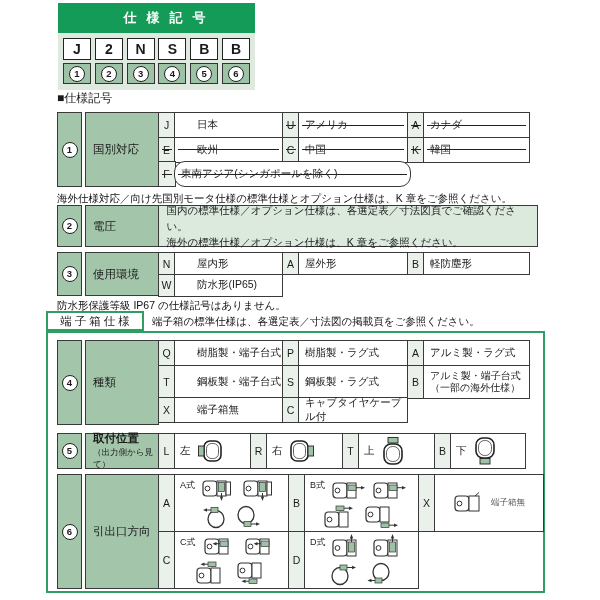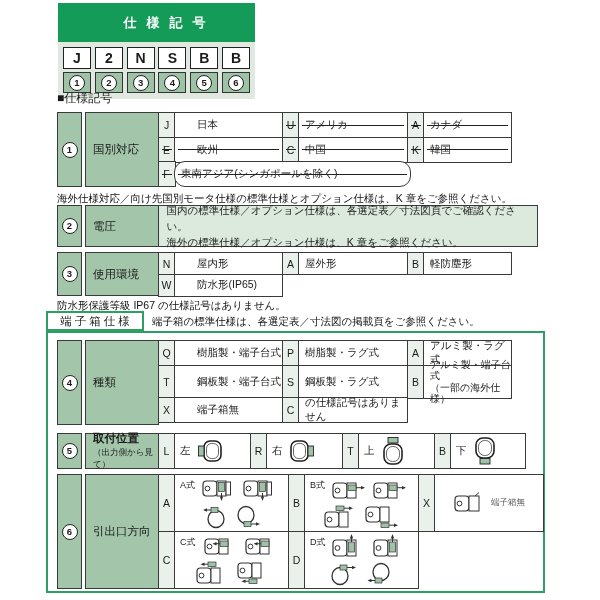--- a/index.html
+++ b/index.html
@@ -4,21 +4,21 @@
 <style>
   html,body{margin:0;padding:0;}
   body{
     width:600px;height:600px;position:relative;background:#fff;
     font-family:"Liberation Sans","DejaVu Sans",sans-serif;color:#1a1a1a;
     overflow:hidden;
   }
   .abs{position:absolute;}
   
   .toppanel{left:58px;top:3px;width:197px;background:#dfe9e0;}
-  .titlebar{height:39px;background:#149b57;color:#fff;font-weight:bold;font-size:13px;
+  .titlebar{height:30px;background:#149b57;color:#fff;font-weight:bold;font-size:13px;
     letter-spacing:10px;padding-left:26px;display:flex;align-items:center;justify-content:center;}
   .coderow{display:flex;justify-content:space-between;padding:5px 5px 3px;}
   .codebox{width:26px;height:20px;background:#fff;border:1.8px solid #222;font-weight:bold;
     font-size:14px;display:flex;align-items:center;justify-content:center;}
   .numrow{display:flex;justify-content:space-between;padding:0 5px 6px;}
   .numbox2{width:26px;height:19px;background:#9dc2a5;border:1.2px solid #333;
     display:flex;align-items:center;justify-content:center;}
   .circ{width:14px;height:14px;background:#fff;border:1.1px solid #222;border-radius:50%;
     font-size:9.5px;font-weight:600;display:flex;align-items:center;justify-content:center;line-height:1;}
   
@@ -34,21 +34,21 @@
   .name .sub{font-size:8.5px;margin-top:1px;}
   .rows{display:flex;flex-direction:column;margin-left:-1.5px;}
   .row{display:flex;}
   .row + .row{margin-top:-1.5px;}
   .c{border:1.5px solid #3a3a3a;box-sizing:border-box;background:#fff;font-size:10.5px;
     display:flex;align-items:center;}
   .row .c + .c{margin-left:-1.5px;}
   .lt{width:18px;background:#e9f1ea;justify-content:center;padding:0;}
   .d1{width:109px;padding-left:22px;}
   .d2{width:110px;padding-left:6px;}
-  .d3{width:89px;padding-left:6px;}
+  .d3{width:107px;padding-left:6px;}
   .dsp{width:237px;padding-left:6px;border-radius:11px;}
   .strike{position:relative;}
   .strike::after{content:"";position:absolute;left:3px;right:3px;top:49%;border-top:1.4px solid #222;}
   .vcell{width:380px;background:#dce9dd;flex-direction:column;align-items:flex-start;
     justify-content:center;padding-left:8px;font-size:10.5px;line-height:1.55;}
   .twoline{flex-direction:column;align-items:flex-start;justify-content:center;line-height:1.15;font-size:10px;}
   
   .tbcontainer{left:46px;top:331px;width:495px;height:258px;border:2px solid #2f9e62;background:#fff;}
   .tblabel{left:46px;top:311px;width:98px;height:20px;background:#fff;border:2px solid #2f9e62;
     box-sizing:border-box;display:flex;align-items:center;justify-content:center;
@@ -204,21 +204,21 @@
         <div class="c lt">B</div>
         <div class="c d3 twoline">
           <span>アルミ製・端子台式</span>
           <span>（一部の海外仕様）</span>
         </div>
       </div>
       <div class="row" style="height:26px;">
         <div class="c lt">X</div>
         <div class="c d1">端子箱無</div>
         <div class="c lt">C</div>
-        <div class="c d2">の仕様記号はありません</div>
+        <div class="c d2">キャブタイヤケーブル付</div>
       </div>
     </div>
   </div>
 </div>
 
 <div class="sec" style="left:57px;top:433px;">
   <div class="numcol" style="height:36px;">
     <span class="circ">5</span>
   </div>
   <div class="tbl">

